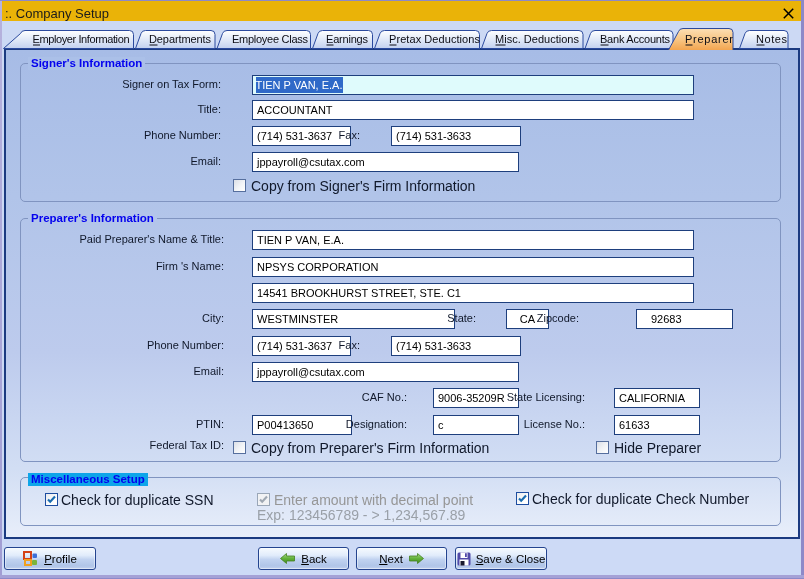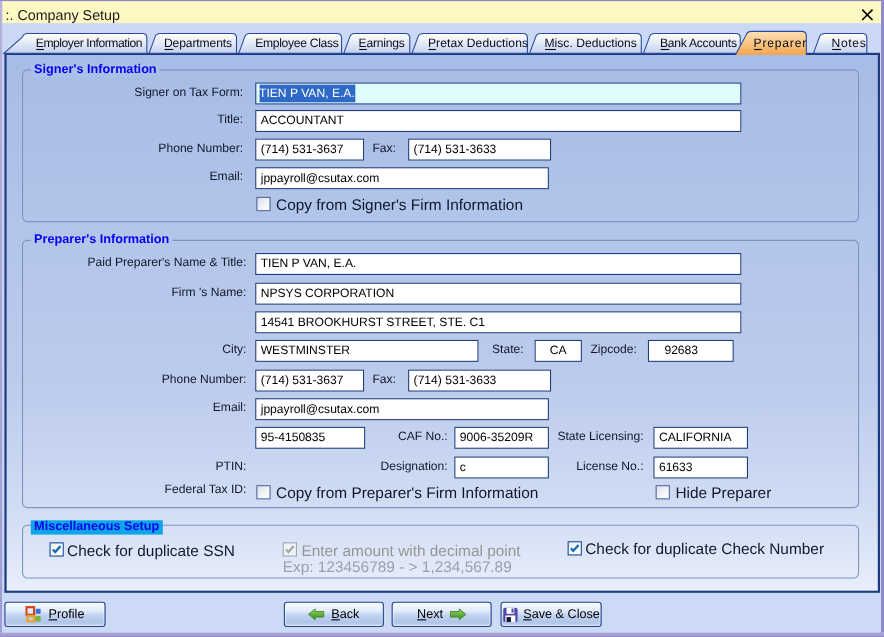--- a/index.html
+++ b/index.html
@@ -1,31 +1,31 @@
 <!DOCTYPE html>
 <html><head>
 <meta charset="utf-8">
 <style>
   * { margin:0; padding:0; box-sizing:border-box; }
   html,body { width:804px; height:579px; overflow:hidden; }
   body { font-family:"Liberation Sans", sans-serif; position:relative; background:#8d89c8; }
   .abs { position:absolute; }
   .win { position:absolute; left:0; top:0; width:804px; height:579px; background:#ccd9f4; }
-  .titlebar { position:absolute; left:2px; top:1px; width:799px; height:20px; background:#fef9c3; }
+  .titlebar { position:absolute; left:2px; top:1px; width:799px; height:20px; background:#eab308; }
   .title { position:absolute; left:3px; top:5px; font-size:13px; color:#1b1b1b; }
   .tabsvg { position:absolute; left:0; top:0; z-index:5; }
   .panel { position:absolute; left:4px; top:48px; width:796px; height:491px;
            border:2px solid #1b3a80;
            background:linear-gradient(180deg,#a7bce6 0%,#b1c4e9 30%,#bdcbed 62%,#d2def4 86%,#e8eefa 100%); }
   .edge { position:absolute; }
   .grp { position:absolute; border:1px solid #8094c0; border-radius:5px; }
   .grptitle { position:absolute; top:-7px; font-size:11.5px; font-weight:bold; color:#0402ee; padding:0 3px; line-height:13px; }
   .lbl { position:absolute; font-size:11px; color:#10182a; text-align:right; line-height:13px; }
   .inp { position:absolute; background:#ffffff; border:1.3px solid #1e3f7d; font-size:11px; color:#000;
-         padding:0 0 0 4px; display:flex; align-items:center; height:20px; white-space:pre; }
+         padding:0 0 0 4px; display:flex; align-items:center; height:20px; white-space:pre;margin-left:20px; }
   .cb { position:absolute; width:13px; height:13px; border:1.4px solid #566f9e;
         background:linear-gradient(135deg,#dbdfe7 0%,#f2f4f7 55%,#ffffff 100%); }
   .cblbl { position:absolute; font-size:14px; color:#10182a; line-height:13px; }
   .btn { position:absolute; border:1.5px solid #24448f; border-radius:3px; color:#000;
          background:linear-gradient(180deg,#f6fafe 0%,#e1ecfb 35%,#c0d2f0 55%,#b0c5e8 85%,#c2d1ee 100%);
          box-shadow:inset 0 0 0 1px rgba(255,255,255,0.45);
          display:flex; align-items:center; justify-content:center; font-size:11.5px; white-space:nowrap; }
   .botbar { position:absolute; left:2px; top:539px; width:798px; height:36px; background:#cddaf6; }
   u { text-decoration:underline; }
 </style>
@@ -114,34 +114,34 @@
   <div class="lbl" style="left:60px;top:233px;width:164px;">Paid Preparer's Name &amp; Title:</div>
   <div class="inp" style="left:232px;top:230px;width:442px;">TIEN P VAN, E.A.</div>
   <div class="lbl" style="left:60px;top:260px;width:164px;">Firm 's Name:</div>
   <div class="inp" style="left:232px;top:257px;width:442px;">NPSYS CORPORATION</div>
   <div class="inp" style="left:232px;top:283px;width:442px;">14541 BROOKHURST STREET, STE. C1</div>
   <div class="lbl" style="left:60px;top:312px;width:164px;">City:</div>
   <div class="inp" style="left:232px;top:309px;width:203px;">WESTMINSTER</div>
   <div class="lbl" style="left:416px;top:312px;width:60px;">State:</div>
   <div class="inp" style="left:486px;top:309px;width:43px;justify-content:center;padding:0;">CA</div>
   <div class="lbl" style="left:519px;top:312px;width:60px;">Zipcode:</div>
-  <div class="inp" style="left:589px;top:309px;width:78px;padding-left:14px;">92683</div>
+  <div class="inp" style="left:616px;top:309px;width:97px;padding-left:14px;">92683</div>
   <div class="lbl" style="left:60px;top:339px;width:164px;">Phone Number:</div>
   <div class="inp" style="left:232px;top:336px;width:99px;">(714) 531-3637</div>
   <div class="lbl" style="left:300px;top:339px;width:60px;">Fax:</div>
   <div class="inp" style="left:371px;top:336px;width:130px;">(714) 531-3633</div>
   <div class="lbl" style="left:60px;top:365px;width:164px;">Email:</div>
   <div class="inp" style="left:232px;top:362px;width:267px;">jppayroll@csutax.com</div>
   <div class="lbl" style="left:60px;top:391px;width:164px;margin-top:48px;">Federal Tax ID:</div>
-  <div class="inp" style="left:232px;top:388px;width:100px;">95-4150835</div>
   <div class="lbl" style="left:317px;top:391px;width:90px;">CAF No.:</div>
   <div class="inp" style="left:413px;top:388px;width:86px;">9006-35209R</div>
   <div class="lbl" style="left:495px;top:391px;width:90px;">State Licensing:</div>
   <div class="inp" style="left:594px;top:388px;width:86px;">CALIFORNIA</div>
   <div class="lbl" style="left:60px;top:418px;width:164px;">PTIN:</div>
+  <div class="inp" style="left:232px;top:415px;width:100px;">P00413650</div>
   <div class="lbl" style="left:317px;top:418px;width:90px;">Designation:</div>
   <div class="inp" style="left:413px;top:415px;width:86px;">c</div>
   <div class="lbl" style="left:495px;top:418px;width:90px;">License No.:</div>
   <div class="inp" style="left:594px;top:415px;width:86px;">61633</div>
   <div class="cb" style="left:233px;top:441px;"></div>
   <div class="cblbl" style="left:251px;top:442px;">Copy from Preparer's Firm Information</div>
   <div class="cb" style="left:596px;top:441px;"></div>
   <div class="cblbl" style="left:614px;top:442px;">Hide Preparer</div>
 
   <div class="grp" style="left:20px;top:477px;width:761px;height:49px;"></div>

